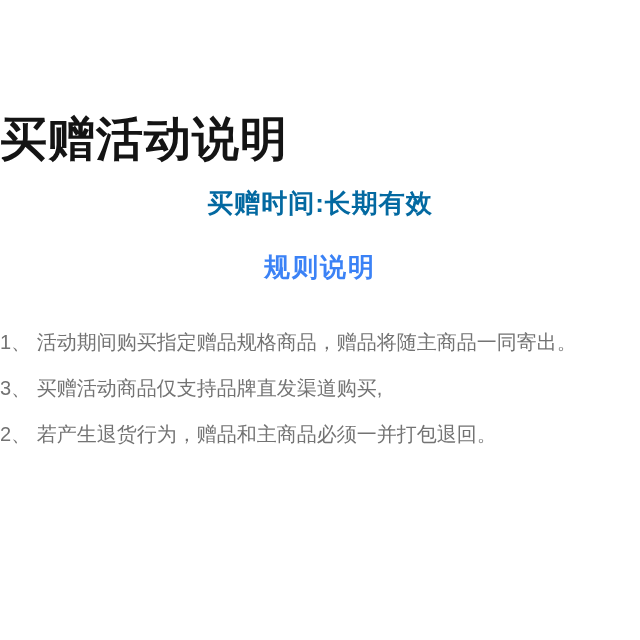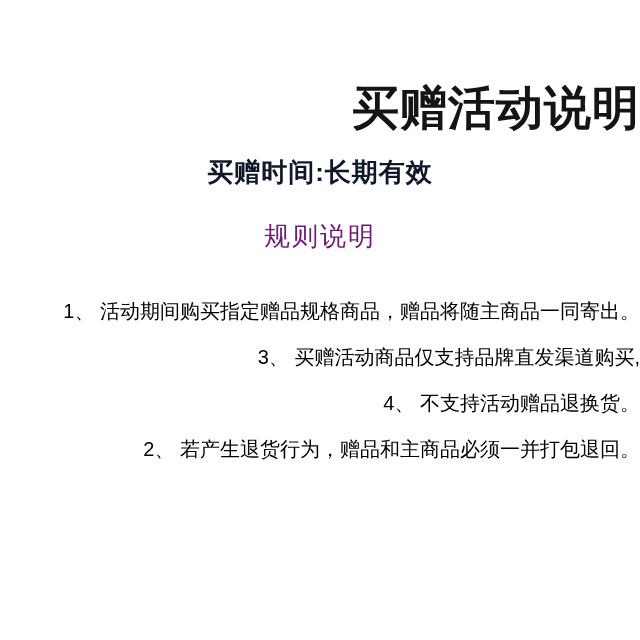--- a/index.html
+++ b/index.html
@@ -10,67 +10,66 @@
   .page {
     position: relative;
     width: 640px;
     height: 640px;
     background: #ffffff;
     font-family: "Liberation Sans", "DejaVu Sans", sans-serif;
     overflow: hidden;
     margin: 0 auto;
   }
   .title {
-    padding-top: 81px;
+    padding-top: 112px;
     font-size: 47px;
     line-height: 54px;
     font-weight: 900;
-    text-align: right;
+    text-align: left;
     color: #141414;
     letter-spacing: 1px;
   }
   .subtitle {
     margin-top: 22px;
     font-size: 26px;
     line-height: 31px;
     font-weight: 700;
     text-align: center;
-    color: #0f172a;
+    color: #0369a1;
     letter-spacing: 1px;
   }
   .section-title {
     margin-top: 33px;
     font-size: 26px;
     line-height: 31px;
-    font-weight: 400;
+    font-weight: 700;
     text-align: center;
-    color: #701a75;
+    color: #3b82f6;
     letter-spacing: 2px;
   }
   .rules {
     margin-top: 36px;
   }
   .rule {
     font-size: 20px;
     line-height: 46px;
     font-weight: 400;
-    text-align: right;
-    color: #000000;
+    text-align: left;
+    color: #737373;
     white-space: nowrap;
   }
 </style>
 </head>
 <body>
 
 <div class="page">
   <div class="title">买赠活动说明</div>
 
   <div class="subtitle">买赠时间:长期有效</div>
 
   <div class="section-title">规则说明</div>
 
   <div class="rules">
     <div class="rule">1、 活动期间购买指定赠品规格商品，赠品将随主商品一同寄出。</div>
     <div class="rule">3、 买赠活动商品仅支持品牌直发渠道购买,</div>
-    <div class="rule">4、 不支持活动赠品退换货。</div>
     <div class="rule">2、 若产生退货行为，赠品和主商品必须一并打包退回。</div>
   </div>
 </div>
 
 </body></html>

